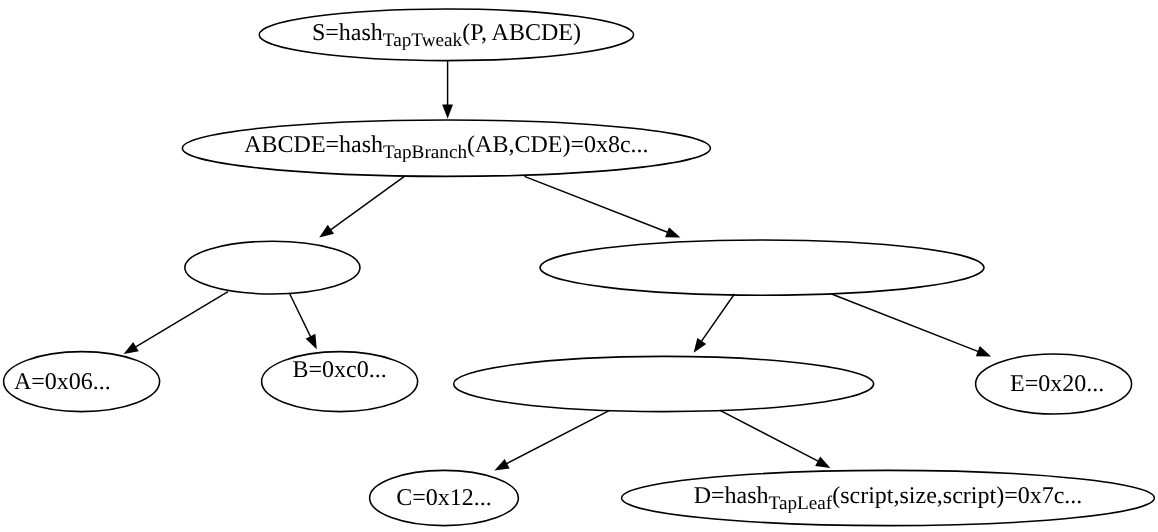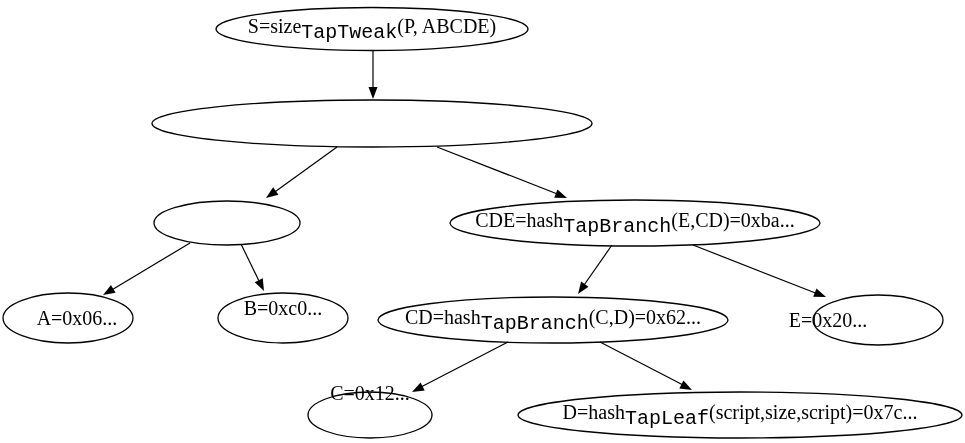--- a/index.html
+++ b/index.html
@@ -24,24 +24,23 @@
     position: absolute;
     transform: translate(-50%, -50%);
     white-space: nowrap;
     font-size: 20px;
     color: #000000;
     line-height: 1;
     text-align: center;
     pointer-events: none;
   }
   .node-label .sub {
-    font-size: 20px;
+    font-size: 16px;
     position: relative;
     top: 5px;
-    font-family: Liberation Mono, monospace;
   }
 </style>
 </head>
 <body>
 
 <div class="diagram">
 
   <svg width="965" height="443" viewBox="0 0 965 443">
 
     <g stroke="#000000" stroke-width="1.2" fill="#000000">
@@ -91,46 +90,43 @@
       <ellipse cx="68" cy="318" rx="65" ry="25"></ellipse>
       <ellipse cx="283" cy="318" rx="65" ry="25"></ellipse>
       <ellipse cx="553" cy="320" rx="175" ry="23"></ellipse>
       <ellipse cx="878" cy="320" rx="65" ry="25"></ellipse>
       <ellipse cx="370" cy="415" rx="62" ry="23"></ellipse>
       <ellipse cx="740" cy="415" rx="222" ry="23"></ellipse>
     </g>
   </svg>
 
   <div class="node-label" style="left:372px; top:27px">
-    <span>S=size</span><span class="sub">TapTweak</span><span>(P, ABCDE)</span>
+    <span>S=hash</span><span class="sub">TapTweak</span><span>(P, ABCDE)</span>
+  </div>
+
+  <div class="node-label" style="left:372px; top:121px">
+    <span>ABCDE=hash</span><span class="sub">TapBranch</span><span>(AB,CDE)=0x8c...</span>
   </div>
 
 
 
-  <div class="node-label" style="left:635px; top:221px">
-    <span>CDE=hash</span><span class="sub">TapBranch</span><span>(E,CD)=0xba...</span>
-  </div>
-
-  <div class="node-label" style="left:77px; top:318px">
+  <div class="node-label" style="left:52px; top:318px">
     <span>A=0x06...</span>
   </div>
 
   <div class="node-label" style="left:283px; top:308px">
     <span>B=0xc0...</span>
   </div>
 
-  <div class="node-label" style="left:553px; top:318px">
-    <span>CD=hash</span><span class="sub">TapBranch</span><span>(C,D)=0x62...</span>
-  </div>
 
-  <div class="node-label" style="left:828px; top:320px">
+  <div class="node-label" style="left:881px; top:320px">
     <span>E=0x20...</span>
   </div>
 
-  <div class="node-label" style="left:370px; top:393px">
+  <div class="node-label" style="left:370px; top:415px">
     <span>C=0x12...</span>
   </div>
 
   <div class="node-label" style="left:740px; top:413px">
     <span>D=hash</span><span class="sub">TapLeaf</span><span>(script,size,script)=0x7c...</span>
   </div>
 
 </div>
 
 </body></html>

